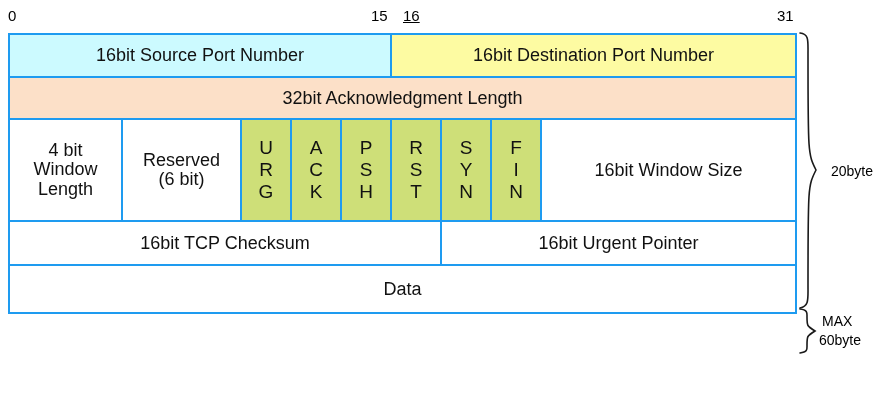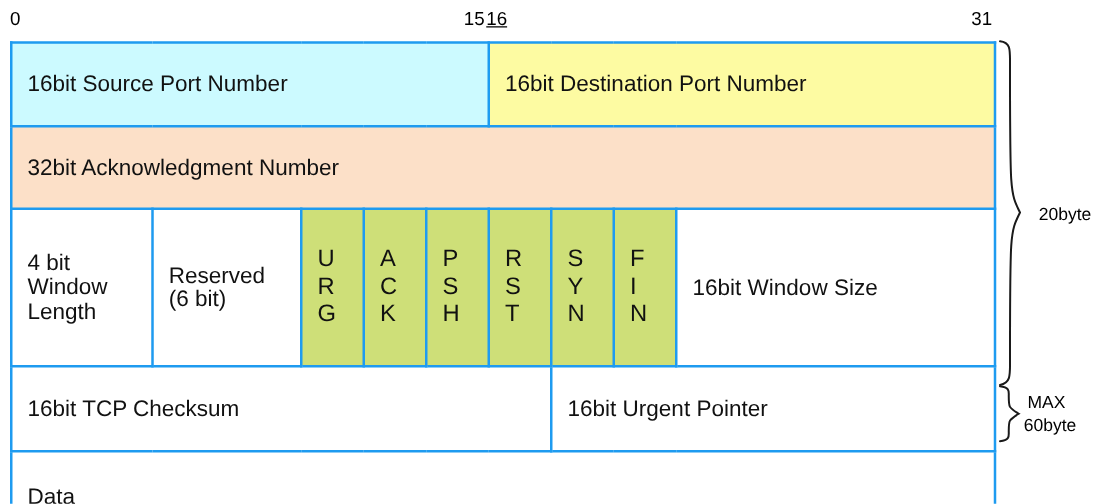--- a/index.html
+++ b/index.html
@@ -34,25 +34,25 @@
   #packet {
     position: absolute;
     left: 8px;
     top: 33px;
     width: 787px;
     border-collapse: collapse;
     table-layout: fixed;
   }
   #packet td {
     border: 2px solid #1e9bf0;
-    text-align: left;
+    text-align: center;
     vertical-align: middle;
     font-size: 18px;
     color: #111;
-    padding: 12px;
+    padding: 0;
     background: #ffffff;
     white-space: nowrap;
     margin-top: 28px;
   }
 
   .r-ports  td { height: 41px; }
   .r-seq    td { height: 40px; }
   .r-ack    td { height: 40px; }
   .r-flags  td { height: 100px; }
   .r-cks    td { height: 42px; }
@@ -93,21 +93,21 @@
     font-family: "Liberation Sans", sans-serif;
   }
 </style>
 </head>
 <body>
 
 <div id="canvas">
 
   <div class="ruler-label" style="left:8px;  top:8px;">0</div>
   <div class="ruler-label" style="left:371px;top:8px;">15</div>
-  <div class="ruler-label" style="left:389px;top:8px;text-decoration:underline;">16</div>
+  <div class="ruler-label" style="left:403px;top:8px;text-decoration:underline;">16</div>
   <div class="ruler-label" style="left:777px;top:8px;">31</div>
 
   <table id="packet">
     <colgroup>
       <col style="width:113px">
       <col style="width:119px">
       <col style="width:50px">
         <col style="width:50px">
         <col style="width:50px">
       <col style="width:50px">
@@ -117,21 +117,21 @@
     </colgroup>
 
     <tbody>
         <tr class="r-ports">
       <td class="c-src" colspan="5">16bit Source Port Number</td>
       <td class="c-dst" colspan="4">16bit Destination Port Number</td>
     </tr>
 
 
     <tr class="r-ack">
-      <td class="c-peach" colspan="9">32bit Acknowledgment Number</td>
+      <td class="c-peach" colspan="9">32bit Acknowledgment Length</td>
     </tr>
 
     <tr class="r-flags">
       <td>
         <span class="stack">4 bit</span>
         <span class="stack">Window</span>
         <span class="stack">Length</span>
       </td>
       <td>
         <span class="stack">Reserved</span>

